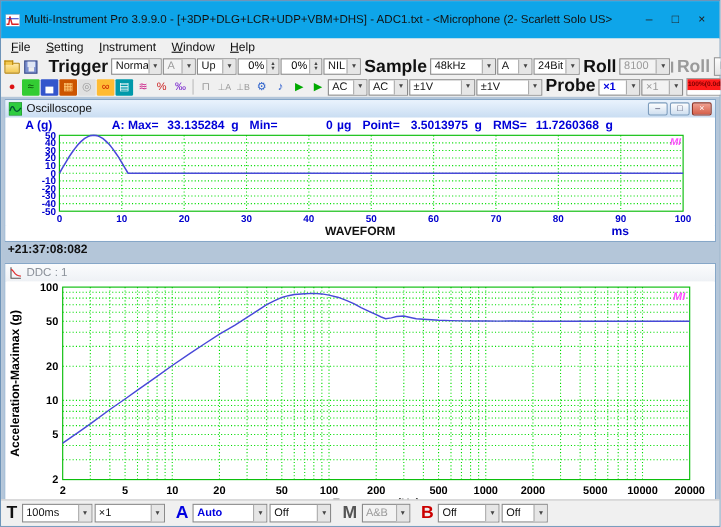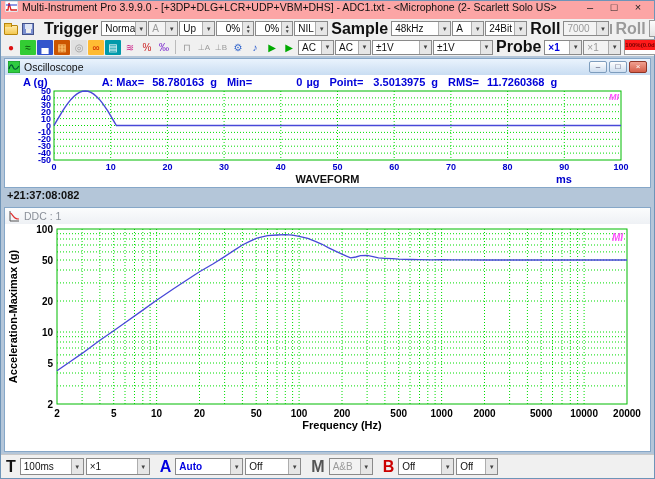--- a/index.html
+++ b/index.html
@@ -1,21 +1,21 @@
 <!DOCTYPE html>
 <html><head>
 <meta charset="utf-8">
 <style>
   * { box-sizing: border-box; margin: 0; padding: 0; }
   html,body { width:655px; height:479px; }
   body { font-family:"Liberation Sans",sans-serif; background:#d0d8e0; }
   .app { width:655px; height:479px; border:1px solid #6e94b8; background:#f0f0f0; display:flex; flex-direction:column; }
 
   
-  .titlebar { height:18px; background:#fca5a5; display:flex; align-items:flex-start; padding:0 4px; gap:4px; flex:0 0 auto; }
+  .titlebar { height:34px; background:#0ea5e9; display:flex; align-items:center; padding:0 4px; gap:4px; flex:0 0 auto; }
   .titlebar .title { font-size:10.5px; color:#111; white-space:nowrap; overflow:hidden; flex:1; }
   .win-controls { display:flex; }
   .win-controls span { width:24px; text-align:center; font-size:11px; color:#222; cursor:default; }
 
   
   .menubar { height:16px; display:flex; align-items:center; background:#f0f0f0; font-size:11px; color:#111; padding-left:2px; flex:0 0 auto; }
   .menu-item { padding:0 7px; }
 
   
   .toolbar1 { height:19px; display:flex; align-items:center; gap:1px; padding:0 2px; background:#f0f0f0; flex:0 0 auto; }
@@ -90,20 +90,27 @@
         <line x1="1" y1="4" x2="12" y2="4" stroke="#23c" stroke-width="1"></line>
       </svg>
     <span class="title">Multi-Instrument Pro 3.9.9.0   -   [+3DP+DLG+LCR+UDP+VBM+DHS]   -   ADC1.txt   -   &lt;Microphone (2- Scarlett Solo US&gt;</span>
     <div class="win-controls">
       <span>–</span>
       <span>□</span>
       <span>×</span>
     </div>
   </div>
 
+  <div class="menubar" id="menubar">
+      <div class="menu-item"><u>F</u>ile</div>
+      <div class="menu-item"><u>S</u>etting</div>
+      <div class="menu-item"><u>I</u>nstrument</div>
+      <div class="menu-item"><u>W</u>indow</div>
+      <div class="menu-item"><u>H</u>elp</div>
+    </div>
 
   <div class="toolbar1">
     <span class="tbicon">
         <span class="icon-folder"></span>
       </span>
     <span class="tbicon">
         <span class="icon-floppy"></span>
       </span>
     <span class="sep"></span>
     <span class="tb-label">Trigger</span>
@@ -145,21 +152,21 @@
     <div class="combo" style="width:32px">
         <span class="combo-val">A</span>
         <span class="combo-arrow">▼</span>
       </div>
     <div class="combo" style="width:42px">
         <span class="combo-val">24Bit</span>
         <span class="combo-arrow">▼</span>
       </div>
     <span class="tb-label">Roll</span>
     <div class="combo disabled" style="width:46px">
-        <span class="combo-val">7000</span>
+        <span class="combo-val">8100</span>
         <span class="combo-arrow">▼</span>
       </div>
     <span class="chk"></span>
     <span class="tb-label gray">Roll</span>
     <div class="btn">Record</div>
     <div class="btn">Auto</div>
   </div>
 
   <div class="toolbar2">
     <span id="tb2-icons" style="display:flex;align-items:center;gap:1px">
@@ -224,21 +231,21 @@
         <span>Oscilloscope</span>
         <div class="subwin-controls">
           <span class="swbtn">–</span>
           <span class="swbtn">□</span>
           <span class="swbtn close">×</span>
         </div>
       </div>
       <div class="scope-stats">
         <span style="margin-left:18px">A (g)</span>
         <span style="margin-left:54px">A: Max=</span>
-        <span style="margin-left:8px">58.780163</span>
+        <span style="margin-left:8px">33.135284</span>
         <span style="margin-left:6px">g</span>
         <span style="margin-left:10px">Min=</span>
         <span style="margin-left:44px">0</span>
         <span style="margin-left:4px">µg</span>
         <span style="margin-left:10px">Point=</span>
         <span style="margin-left:10px">3.5013975</span>
         <span style="margin-left:6px">g</span>
         <span style="margin-left:10px">RMS=</span>
         <span style="margin-left:8px">11.7260368</span>
         <span style="margin-left:6px">g</span>

